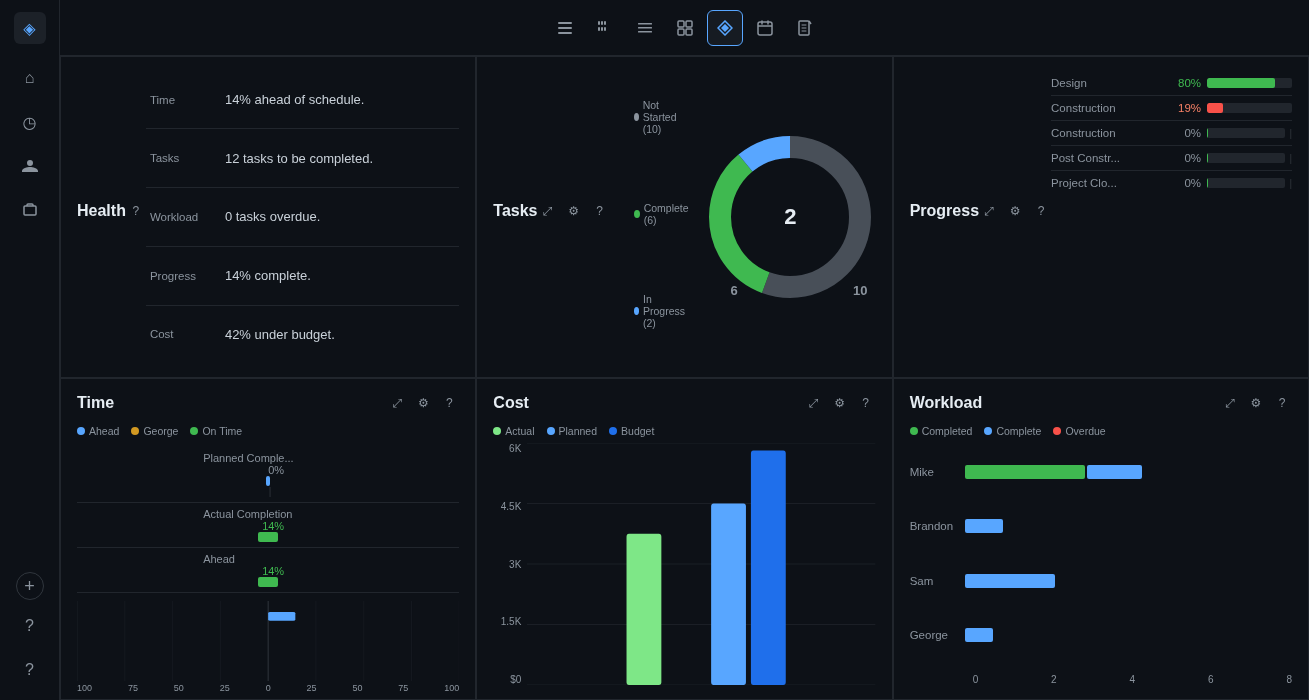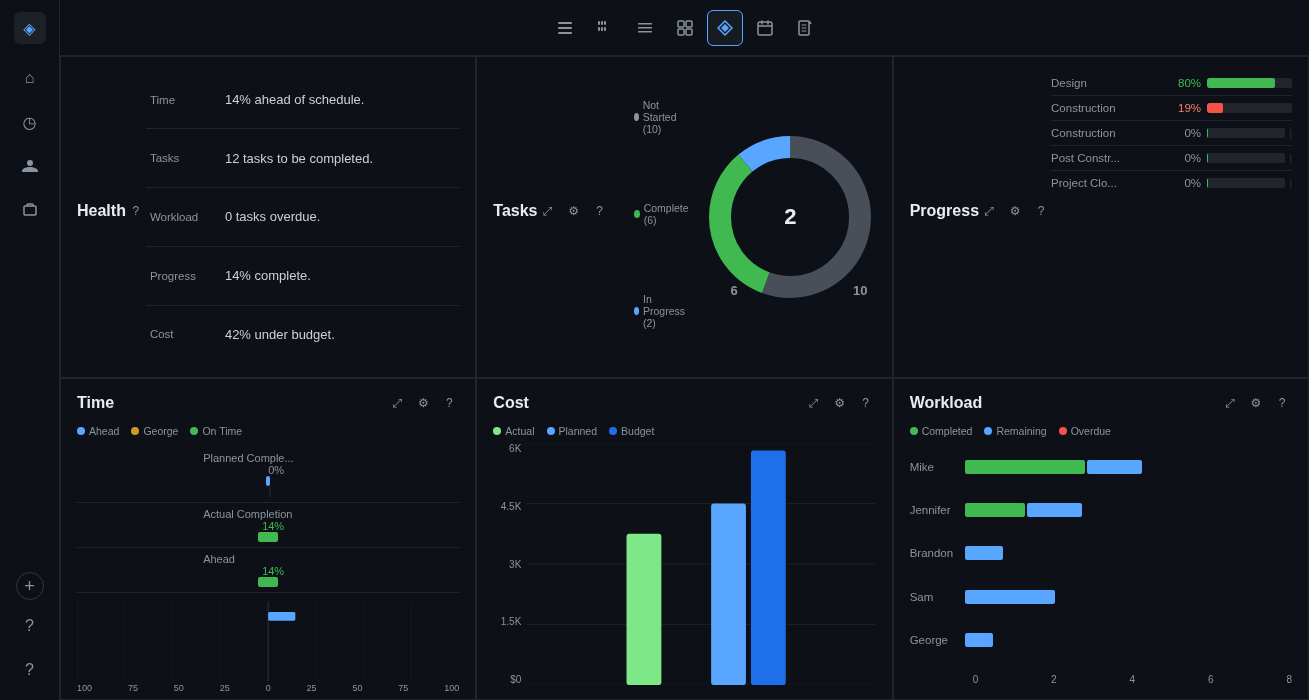--- a/index.html
+++ b/index.html
@@ -714,44 +714,37 @@
           <span class="panel-icon-btn">?</span>
         </div>
       </div>
       <div class="workload-legend">
         <div class="legend-item">
           <div class="legend-dot" style="background:#3fb950"></div>
           <span>Completed</span>
         </div>
         <div class="legend-item">
           <div class="legend-dot" style="background:#58a6ff"></div>
-          <span>Remaining</span>
+          <span>Complete</span>
         </div>
         <div class="legend-item">
           <div class="legend-dot" style="background:#f85149"></div>
           <span>Overdue</span>
         </div>
       </div>
       <div class="workload-chart-area">
 
         <div class="workload-row">
           <span class="workload-name">Mike</span>
           <div class="workload-bars">
             <div class="workload-bar-seg seg-green" style="width:120px"></div>
             <div class="workload-bar-seg seg-cyan" style="width:55px"></div>
           </div>
         </div>
 
-        <div class="workload-row">
-          <span class="workload-name">Jennifer</span>
-          <div class="workload-bars">
-            <div class="workload-bar-seg seg-green" style="width:60px"></div>
-            <div class="workload-bar-seg seg-cyan" style="width:55px"></div>
-          </div>
-        </div>
 
         <div class="workload-row">
           <span class="workload-name">Brandon</span>
           <div class="workload-bars">
             <div class="workload-bar-seg seg-cyan" style="width:38px"></div>
           </div>
         </div>
 
         <div class="workload-row">
           <span class="workload-name">Sam</span>

